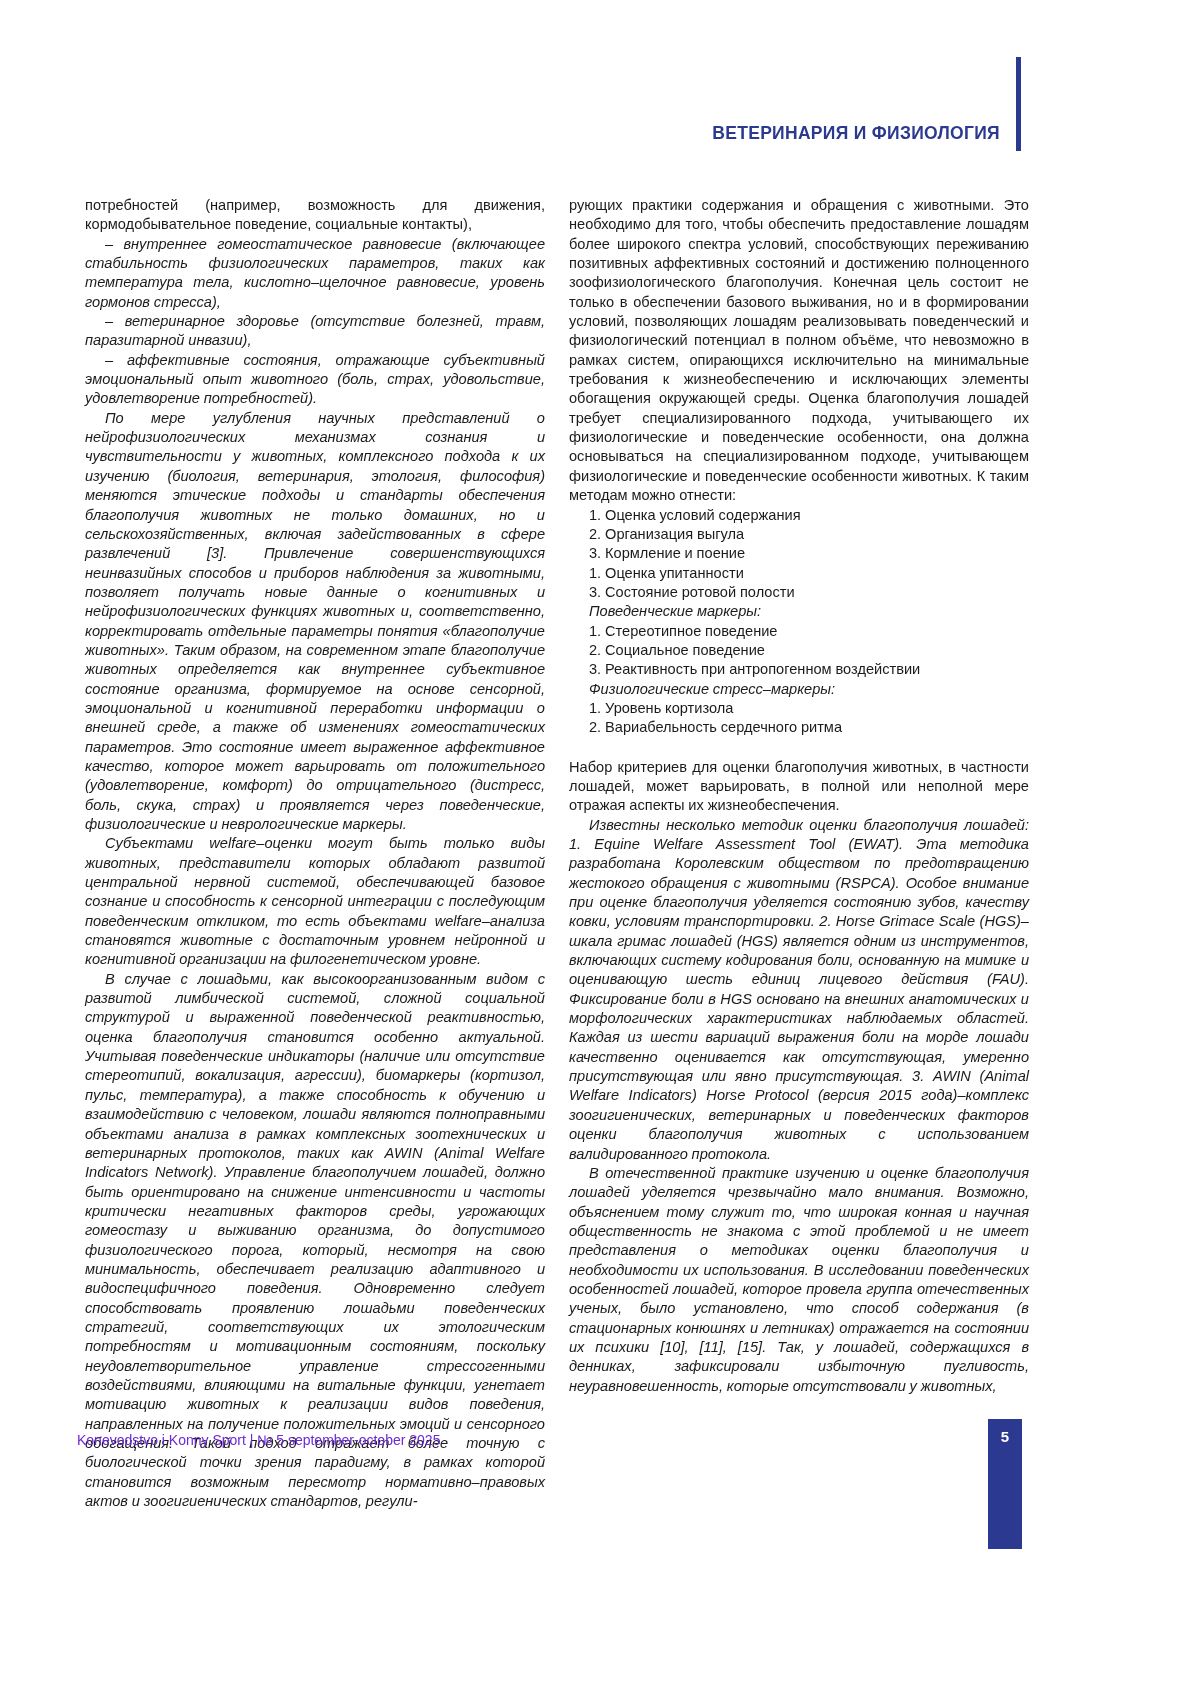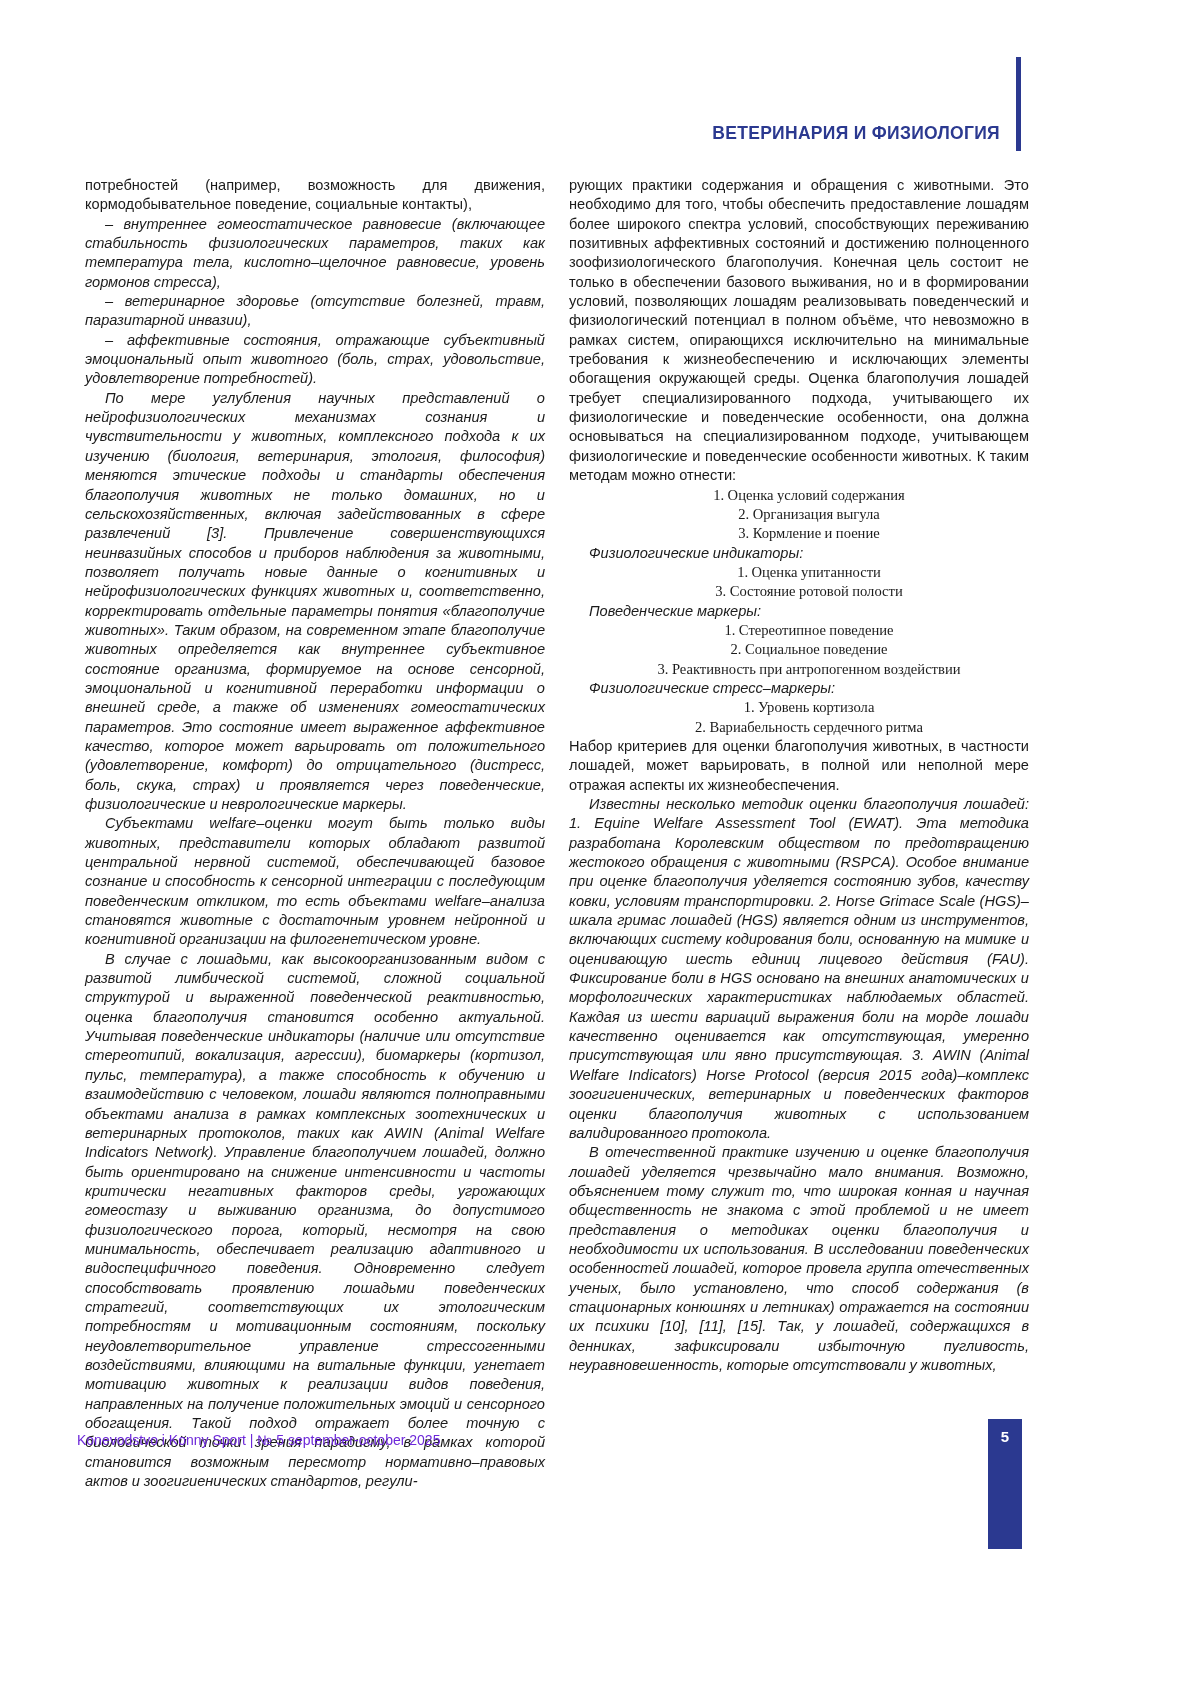--- a/index.html
+++ b/index.html
@@ -42,24 +42,24 @@
   .column{ flex:1 1 0; min-width:0; }
   .blk{
     margin:0;
     font-size:14.6px;
     line-height:19.35px;
     text-align:justify;
     hyphens:auto;
     -webkit-hyphens:auto;
     word-spacing:-0.2px;
   }
-  .blk.cont{ text-indent:0; }
+  .blk.cont{ text-indent:0;margin-top:20px; }
   .blk.indent{ text-indent:20px;font-style:italic; }
   .blk.lead{ text-indent:20px; }
-  .blk.item{ text-indent:20px; text-align:center;font-family:Liberation Serif, serif; }
+  .blk.item{ text-indent:20px; text-align:left; }
   .blk i{ font-style:italic; }
 
   
   .footer-line{
     position:absolute;
     left:77px; top:1432px;
     font-size:14px;
     color:#6d28d9;
     white-space:nowrap;
   }
@@ -93,21 +93,20 @@
         <p class="blk indent"><span>– аффективные состояния, отражающие субъективный эмоциональный опыт животного (боль, страх, удовольствие, удовлетворение потребностей).</span></p>
         <p class="blk indent"><span>По мере углубления научных представлений о нейрофизиологических механизмах сознания и чувствительности у животных, комплексного подхода к их изучению (биология, ветеринария, этология, философия) меняются этические подходы и стандарты обеспечения благополучия животных не только домашних, но и сельскохозяйственных, включая задействованных в сфере развлечений [3]. Привлечение совершенствующихся неинвазийных способов и приборов наблюдения за животными, позволяет получать новые данные о когнитивных и нейрофизиологических функциях животных и, соответственно, корректировать отдельные параметры понятия «благополучие животных». Таким образом, на современном этапе благополучие животных определяется как внутреннее субъективное состояние организма, формируемое на основе сенсорной, эмоциональной и когнитивной переработки информации о внешней среде, а также об изменениях гомеостатических параметров. Это состояние имеет выраженное аффективное качество, которое может варьировать от положительного (удовлетворение, комфорт) до отрицательного (дистресс, боль, скука, страх) и проявляется через поведенческие, физиологические и неврологические маркеры.</span></p>
         <p class="blk indent"><span>Субъектами welfare–оценки могут быть только виды животных, представители которых обладают развитой центральной нервной системой, обеспечивающей базовое сознание и способность к сенсорной интеграции с последующим поведенческим откликом, то есть объектами welfare–анализа становятся животные с достаточным уровнем нейронной и когнитивной организации на филогенетическом уровне.</span></p>
         <p class="blk indent"><span>В случае с лошадьми, как высокоорганизованным видом с развитой лимбической системой, сложной социальной структурой и выраженной поведенческой реактивностью, оценка благополучия становится особенно актуальной. Учитывая поведенческие индикаторы (наличие или отсутствие стереотипий, вокализация, агрессии), биомаркеры (кортизол, пульс, температура), а также способность к обучению и взаимодействию с человеком, лошади являются полноправными объектами анализа в рамках комплексных зоотехнических и ветеринарных протоколов, таких как AWIN (Animal Welfare Indicators Network). Управление благополучием лошадей, должно быть ориентировано на снижение интенсивности и частоты критически негативных факторов среды, угрожающих гомеостазу и выживанию организма, до допустимого физиологического порога, который, несмотря на свою минимальность, обеспечивает реализацию адаптивного и видоспецифичного поведения. Одновременно следует способствовать проявлению лошадьми поведенческих стратегий, соответствующих их этологическим потребностям и мотивационным состояниям, поскольку неудовлетворительное управление стрессогенными воздействиями, влияющими на витальные функции, угнетает мотивацию животных к реализации видов поведения, направленных на получение положительных эмоций и сенсорного обогащения. Такой подход отражает более точную с биологической точки зрения парадигму, в рамках которой становится возможным пересмотр нормативно–правовых актов и зоогигиенических стандартов, регули-</span></p>
       </div>
     <div class="column">
         <p class="blk cont"><span>рующих практики содержания и обращения с животными. Это необходимо для того, чтобы обеспечить предоставление лошадям более широкого спектра условий, способствующих переживанию позитивных аффективных состояний и достижению полноценного зоофизиологического благополучия. Конечная цель состоит не только в обеспечении базового выживания, но и в формировании условий, позволяющих лошадям реализовывать поведенческий и физиологический потенциал в полном объёме, что невозможно в рамках систем, опирающихся исключительно на минимальные требования к жизнеобеспечению и исключающих элементы обогащения окружающей среды. Оценка благополучия лошадей требует специализированного подхода, учитывающего их физиологические и поведенческие особенности, она должна основываться на специализированном подходе, учитывающем физиологические и поведенческие особенности животных. К таким методам можно отнести:</span></p>
         <p class="blk item"><span>1. Оценка условий содержания</span></p>
         <p class="blk item"><span>2. Организация выгула</span></p>
         <p class="blk item"><span>3. Кормление и поение</span></p>
-        <p class="blk lead"><i>Физиологические индикаторы:</i></p>
         <p class="blk item"><span>1. Оценка упитанности</span></p>
         <p class="blk item"><span>3. Состояние ротовой полости</span></p>
         <p class="blk lead"><i>Поведенческие маркеры:</i></p>
         <p class="blk item"><span>1. Стереотипное поведение</span></p>
         <p class="blk item"><span>2. Социальное поведение</span></p>
         <p class="blk item"><span>3. Реактивность при антропогенном воздействии</span></p>
         <p class="blk lead"><i>Физиологические стресс–маркеры:</i></p>
         <p class="blk item"><span>1. Уровень кортизола</span></p>
         <p class="blk item"><span>2. Вариабельность сердечного ритма</span></p>
         <p class="blk cont"><span>Набор критериев для оценки благополучия животных, в частности лошадей, может варьировать, в полной или неполной мере отражая аспекты их жизнеобеспечения.</span></p>

